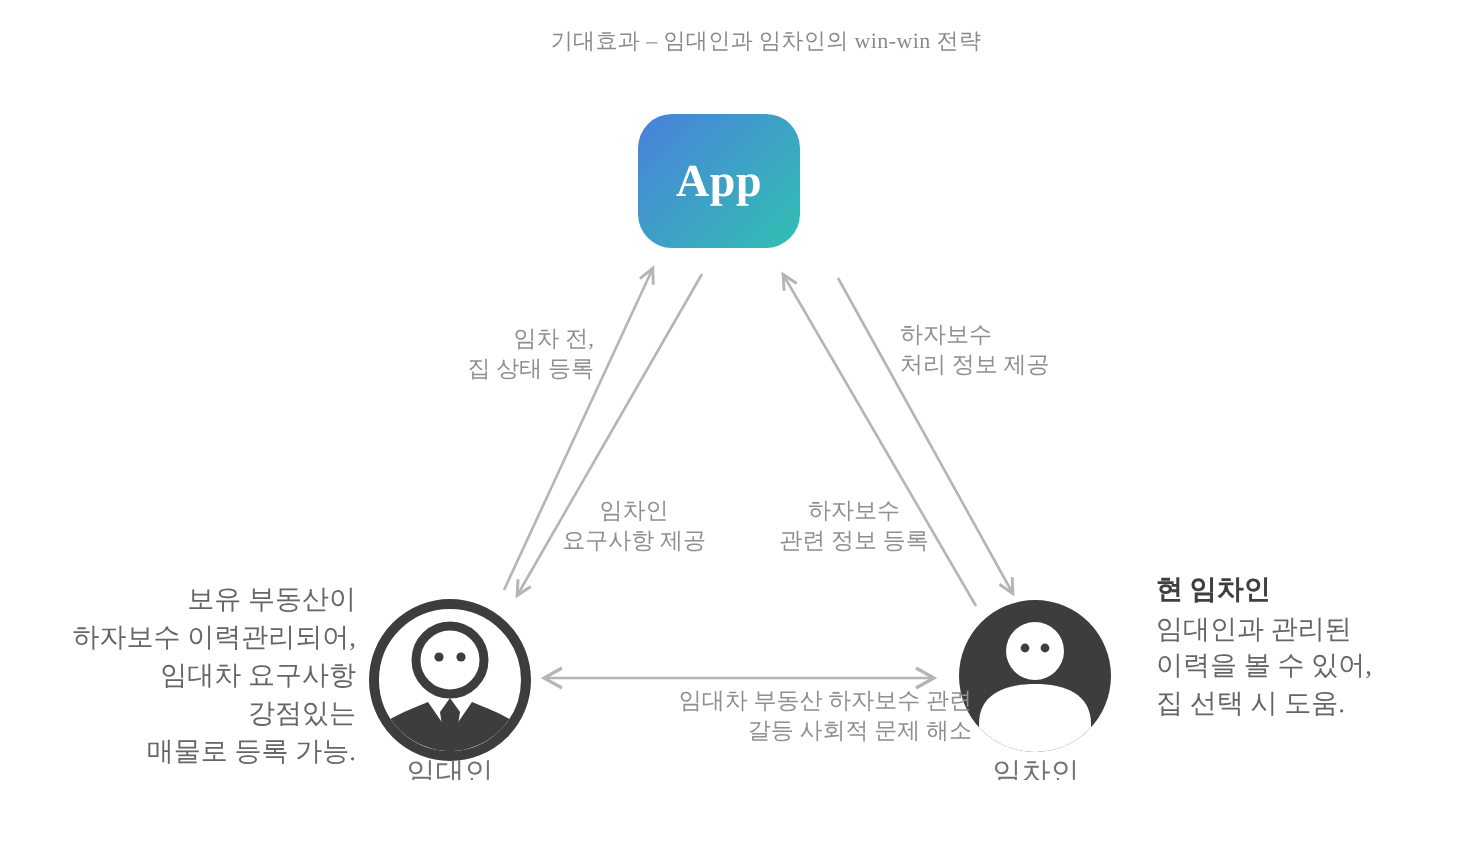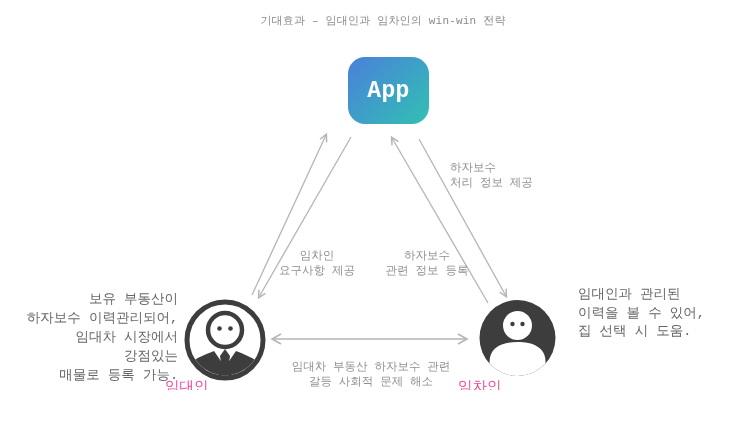--- a/index.html
+++ b/index.html
@@ -3,53 +3,53 @@
 <meta charset="utf-8">
 <style>
   * { margin: 0; padding: 0; box-sizing: border-box; }
   html, body { background: #ffffff; }
   .canvas {
     position: relative;
     width: 733px;
     height: 390px;
     background: #ffffff;
     overflow: hidden;
-    font-family: Liberation Mono, monospace;
+    font-family: Liberation Serif, serif;
   }
   .abs { position: absolute; }
   .slide-title {
     left: 31px; top: 13px; width: 704px;
     text-align: center;
     font-size: 11px;
     color: #8a8a8a;
     letter-spacing: 0.2px;
   }
   .app-box {
-    left: 348px; top: 57px; width: 81px; height: 67px;
+    left: 319px; top: 57px; width: 81px; height: 67px;
     border-radius: 17px;
     background: linear-gradient(135deg, #4a80db 0%, #31c0b2 100%);
     display: flex; align-items: center; justify-content: center;
   }
   .app-label {
     color: #ffffff;
     font-size: 23px;
     font-weight: bold;
     letter-spacing: 0.3px;
   }
   .arrow-label {
     font-size: 11.5px;
     line-height: 14.5px;
     color: #8f8f8f;
     white-space: pre-line;
   }
   .lbl-lease-before { left: 167px; top: 163px; width: 130px; text-align: right; }
   .lbl-repair-process { left: 450px; top: 161px; width: 120px; text-align: left; }
   .lbl-tenant-req { left: 252px; top: 249px; width: 130px; text-align: center; }
   .lbl-repair-reg { left: 362px; top: 249px; width: 130px; text-align: center; }
-  .lbl-conflict { left: 256px; top: 360px; width: 230px; text-align: center; }
+  .lbl-conflict { left: 256px; top: 344px; width: 230px; text-align: right; }
   .left-panel {
     left: 18px; top: 290px; width: 160px;
     text-align: right;
     font-size: 13.5px;
     line-height: 19px;
     color: #666666;
     white-space: pre-line;
   }
   .right-panel {
     left: 578px; top: 286px; width: 152px;
@@ -62,23 +62,23 @@
     font-weight: bold;
     color: #3f3f3f;
     margin-bottom: 1px;
   }
   .right-panel .panel-body {
     white-space: pre-line;
     margin-bottom: 12px;
   }
   .actor-label {
     width: 120px;
-    text-align: left;
+    text-align: center;
     font-size: 14.5px;
-    color: #ec4899;
+    color: #737373;
   }
   .actor-label.landlord { left: 165px; top: 377px; }
   .actor-label.tenant { left: 458px; top: 377px; }
   svg.diagram-layer { position: absolute; left: 0; top: 0; }
 </style>
 </head>
 <body>
 
 <div class="canvas">
 
@@ -130,36 +130,39 @@
       <circle cx="5" cy="-14" r="2.2" fill="#3d3d3d"></circle>
     </g>
   </svg>
 
   <div class="abs slide-title">기대효과 – 임대인과 임차인의 win-win 전략</div>
 
   <div class="abs app-box">
     <span class="app-label">App</span>
   </div>
 
+  <div class="abs arrow-label lbl-lease-before">임차 전,
+집 상태 등록</div>
   <div class="abs arrow-label lbl-repair-process">하자보수
 처리 정보 제공</div>
   <div class="abs arrow-label lbl-tenant-req">임차인
 요구사항 제공</div>
   <div class="abs arrow-label lbl-repair-reg">하자보수
 관련 정보 등록</div>
   <div class="abs arrow-label lbl-conflict">임대차 부동산 하자보수 관련
 갈등 사회적 문제 해소</div>
 
   <div class="abs left-panel">보유 부동산이
 하자보수 이력관리되어,
-임대차 시장에서
+임대차 요구사항
 강점있는
 매물로 등록 가능.</div>
 
   <div class="abs right-panel">
+    <div class="panel-title">현 임차인</div>
     <div class="panel-body">임대인과 관리된
 이력을 볼 수 있어,
 집 선택 시 도움.</div>
   </div>
 
   <div class="abs actor-label landlord">임대인</div>
   <div class="abs actor-label tenant">임차인</div>
 
 </div>
 

